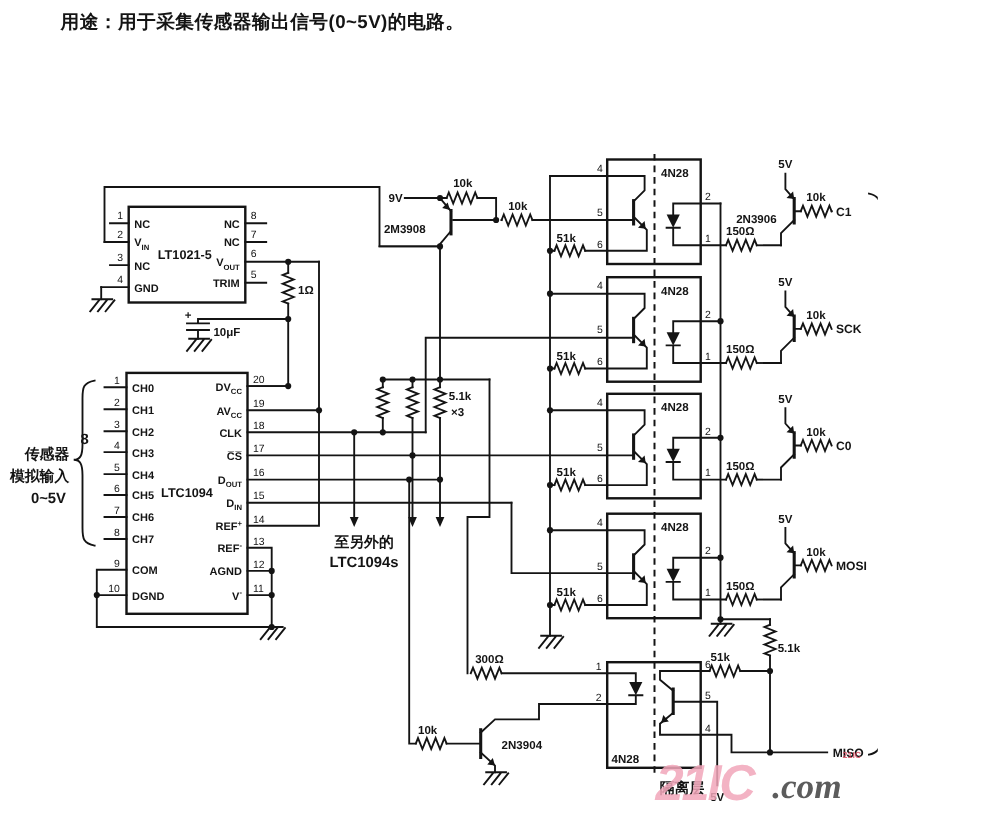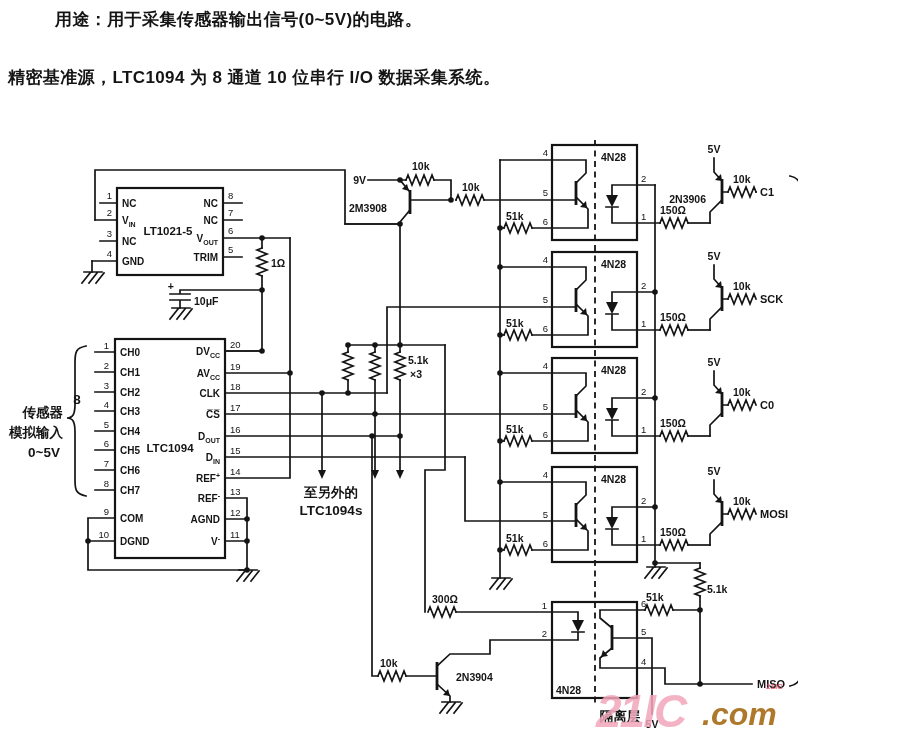--- a/index.html
+++ b/index.html
@@ -19,31 +19,30 @@
   .w{stroke:#141414;stroke-width:1.7;fill:none;stroke-linecap:square;}
   .bx{fill:none;stroke:#141414;stroke-width:2.2;}
   .bar{stroke:#141414;stroke-width:2.8;}
   .dot{fill:#141414;}
   .tri{fill:#141414;stroke:none;}
   .dash{stroke:#141414;stroke-width:1.8;stroke-dasharray:6 4.5;fill:none;}
   .wm{position:absolute;left:596px;top:682px;width:302px;height:60px;opacity:.85;}
   .wm .big{position:absolute;left:0;top:2px;font-size:46px;font-weight:800;font-style:italic;
            color:#f2a6ba;letter-spacing:-2px;}
   .wm .com{position:absolute;left:106px;top:14px;font-size:32px;font-style:italic;
-           font-family:Liberation Sans, sans-serif;font-weight:bold;color:#a16207;}
+           font-family:Liberation Serif, serif;font-weight:bold;color:#404040;}
   .wm .small{position:absolute;left:170px;top:0;font-size:8px;color:#d94a5e;font-weight:bold;}
   .wm .site{position:absolute;left:222px;top:2px;font-size:19px;font-weight:bold;color:#f2a6ba;}
 </style>
 </head>
 <body>
 
 <div class="page">
 
   <div class="hl" style="left:55px;top:8px"><b>用途：</b><span>用于采集传感器输出信号(0~5V)的电路。</span></div>
-  <div class="hl" style="left:8px;top:66px">精密基准源，LTC1094 为 8 通道 10 位串行 I/O 数据采集系统。</div>
 
   <svg width="901" height="744" viewBox="0 0 901 744">
     <defs>
       <g id="gnd-sym">
           <path class="w" d="M-8,0 L10,0 M-2,1 L-10,11 M5,1 L-3,11 M12,1 L4,11"></path>
         </g>
       <path id="resh" class="w" d="M0,0 l2,-5 l4,10 l4,-10 l4,10 l4,-10 l4,10 l4,-10 l2,5"></path>
       <path id="resv" class="w" d="M0,0 l-5,2 l10,4 l-10,4 l10,4 l-10,4 l10,4 l-10,4 l5,2"></path>
     </defs>
 

